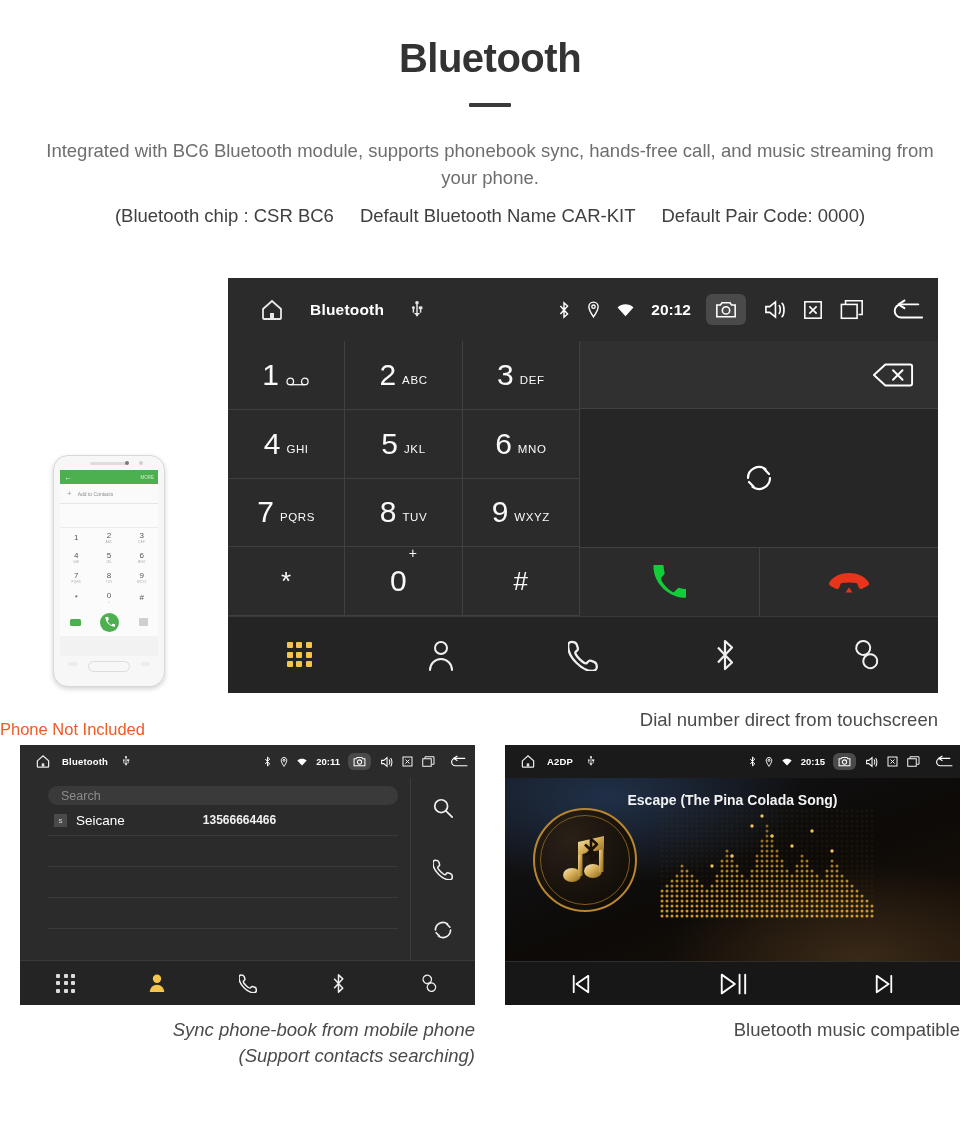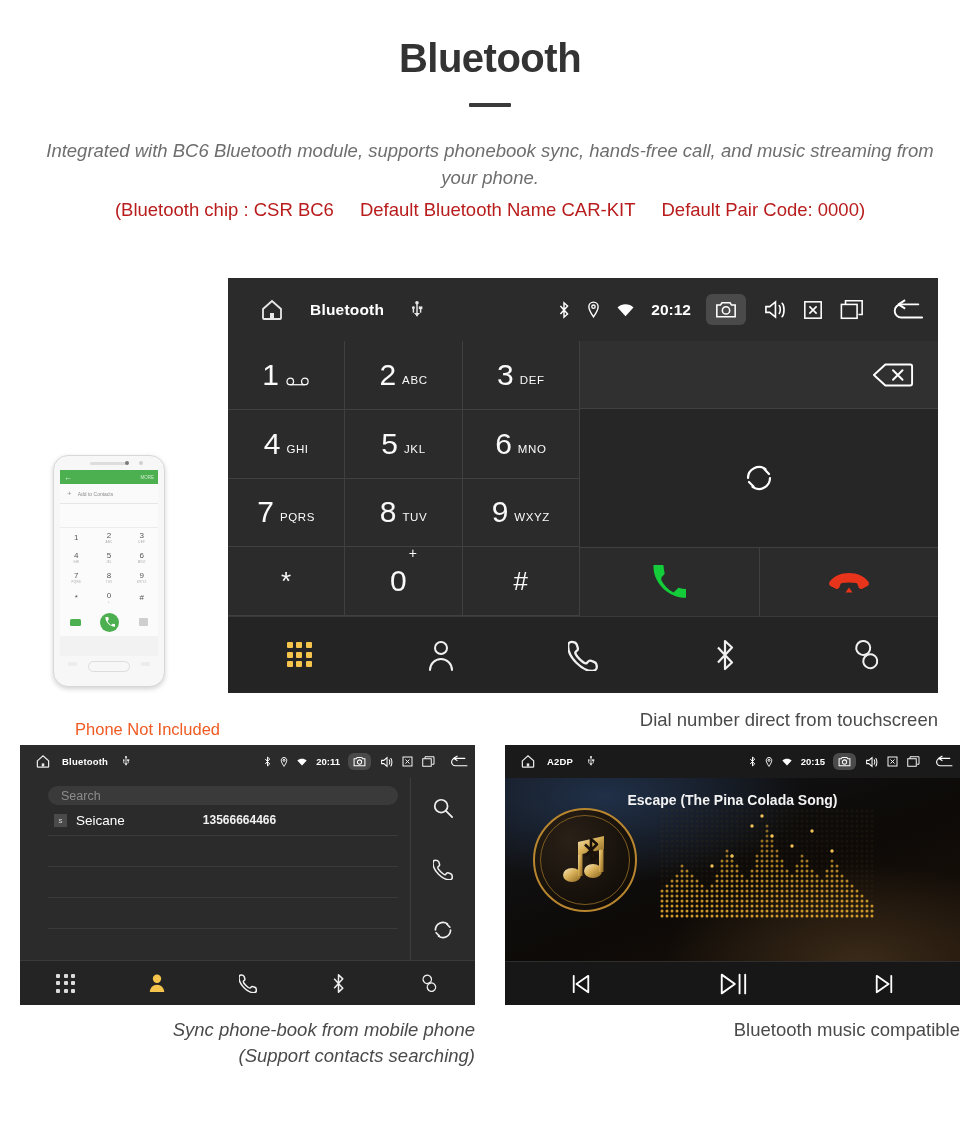--- a/index.html
+++ b/index.html
@@ -26,27 +26,26 @@
     margin: 22px auto 0;
     border-radius: 1px;
   }
   .subtitle {
     margin-top: 30px;
     text-align: center;
     font-size: 18.5px;
     color: #6e6e6e;
     line-height: 27px;
     padding: 0 45px;
-    font-style: italic;
   }
   .specline {
-    margin-top: 6px;
+    margin-top: 12px;
     text-align: center;
     font-size: 18.5px;
-    color: #b91c1c;
+    color: #404040;
     line-height: 26px;
   }
   .specline span { white-space: nowrap; }
   .spec-gap { display: inline-block; width: 26px; }
 
   
   .screen { background: #2b2b2b; position: absolute; }
   .statusbar {
     display: flex; align-items: center;
     background: #2b2b2b;
@@ -155,21 +154,21 @@
   .ph-keys .n { font-size: 8px; color: #555; line-height: 8px; }
   .ph-keys .s { font-size: 3px; color: #aaa; letter-spacing: 0.3px; }
   .ph-actions { display:flex; align-items:center; justify-content:space-around; height: 28px; background:#fbfbfb; }
   .ph-green-sm { width:11px; height:7px; background:#4caf50; border-radius:1.5px; }
   .ph-green-big { width:19px; height:19px; border-radius:50%; background:#4caf50; display:flex; align-items:center; justify-content:center; }
   .ph-kb { width:9px; height:8px; background:#cfcfcf; border-radius:1px; }
   .ph-homebtn { width:42px; height:11px; border:1px solid #dcdcdc; border-radius:6px; margin: 5px auto 0; }
   .ph-navdot { width:9px; height:4px; background:#ececec; border-radius:1px; }
   .ph-footrow { display:flex; align-items:center; justify-content:space-between; padding: 0 8px; }
   .phone-note {
-    position: absolute; top: 720px; left: 0; width: 220px; text-align: right;
+    position: absolute; top: 720px; left: 0; width: 220px; text-align: left;
     color: #f05a23; font-size: 16.5px;
   }
 
   
   #phonebook { left: 20px; top: 745px; width: 455px; height: 260px; background: #2b2b2b; }
   #phonebook .statusbar { height: 33px; padding: 0 7px 0 8px; font-size: 9.5px; }
   #phonebook .sb-home { width: 30px; }
   #phonebook .sb-title { margin-left: 4px; }
   #phonebook .usb-ic { margin-left: 14px; }
   #phonebook .sb-right > * { margin-left: 9px; }

